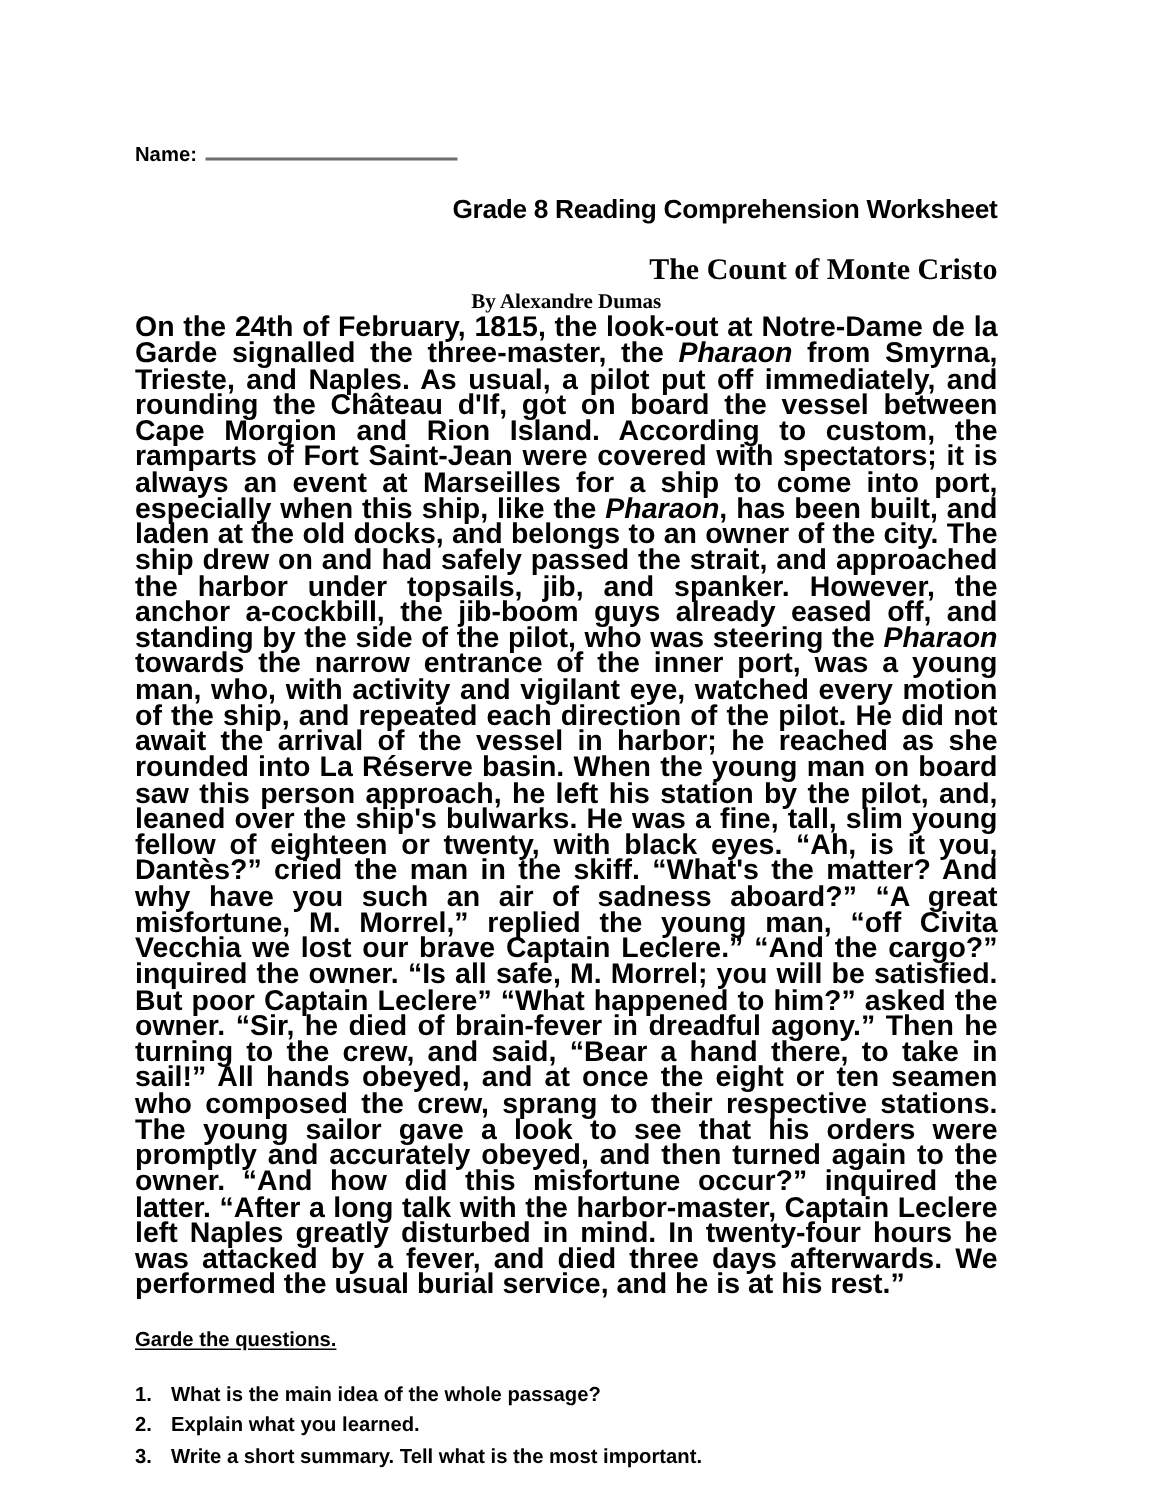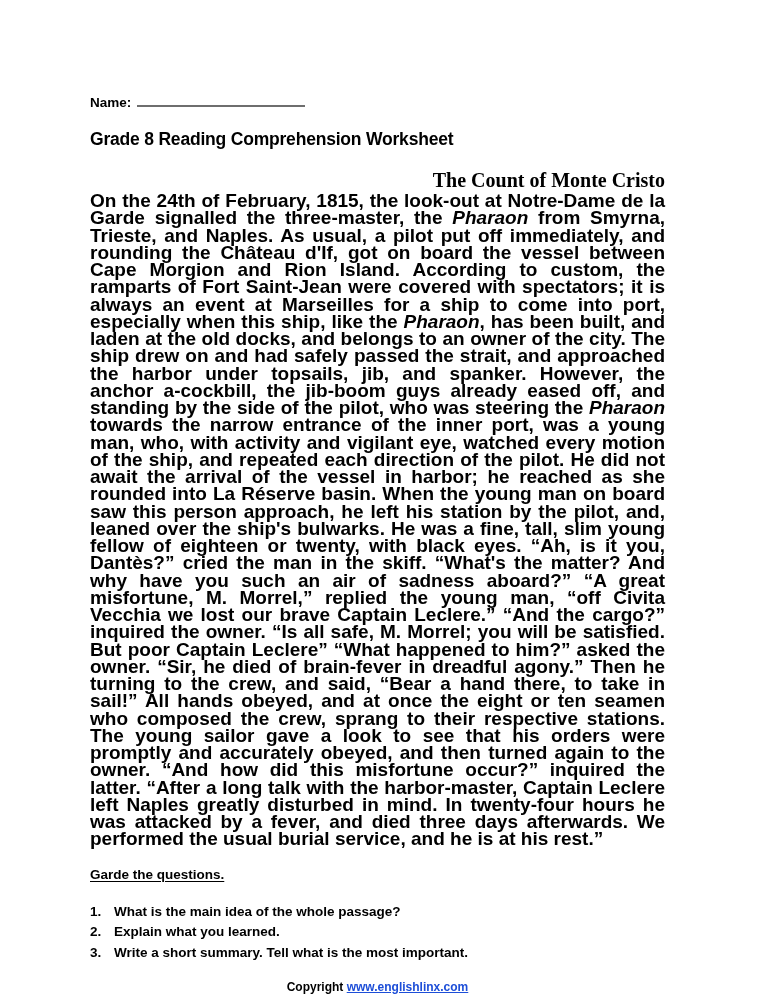--- a/index.html
+++ b/index.html
@@ -31,21 +31,21 @@
     height: 13px;
     margin-left: 6px;
     vertical-align: baseline;
   }
   .name-blank { width: 168px; }
   .date-blank { width: 170px; }
 
   
   .worksheet-heading {
     margin: 21px 0 0 0;
-    text-align: left;
+    text-align: right;
     font-size: 17.5px;
     font-weight: bold;
     letter-spacing: -0.2px;
   }
   .passage-title {
     margin: 19px 0 0 0;
     text-align: right;
     font-family: "Liberation Serif", serif;
     font-size: 20px;
     font-weight: bold;
@@ -116,20 +116,21 @@
 
     <div class="name-date-row">
       <div class="name-field">
         <span>Name:</span><span class="blank-line name-blank"></span>
       </div>
     </div>
 
     <div class="worksheet-heading">Grade 8 Reading Comprehension Worksheet</div>
 
     <div class="passage-title">The Count of Monte Cristo</div>
+    <div class="byline">By Alexandre Dumas</div>
 
 
     <p class="passage"><span>On the 24th of February, 1815, the look-out at Notre-Dame de la Garde signalled the three-master, the </span><span class="italic">Pharaon</span><span> from Smyrna, Trieste, and Naples. As usual, a pilot put off immediately, and rounding the Château d'If, got on board the vessel between Cape Morgion and Rion Island. According to custom, the ramparts of Fort Saint-Jean were covered with spectators; it is always an event at Marseilles for a ship to come into port, especially when this ship, like the </span><span class="italic">Pharaon</span><span>, has been built, and laden at the old docks, and belongs to an owner of the city. The ship drew on and had safely passed the strait, and approached the harbor under topsails, jib, and spanker. However, the anchor a-cockbill, the jib-boom guys already eased off, and standing by the side of the pilot, who was steering the </span><span class="italic">Pharaon</span><span> towards the narrow entrance of the inner port, was a young man, who, with activity and vigilant eye, watched every motion of the ship, and repeated each direction of the pilot. He did not await the arrival of the vessel in harbor; he reached as she rounded into La Réserve basin. When the young man on board saw this person approach, he left his station by the pilot, and, leaned over the ship's bulwarks. He was a fine, tall, slim young fellow of eighteen or twenty, with black eyes. “Ah, is it you, Dantès?” cried the man in the skiff. “What's the matter? And why have you such an air of sadness aboard?” “A great misfortune, M. Morrel,” replied the young man, “off Civita Vecchia we lost our brave Captain Leclere.” “And the cargo?” inquired the owner. “Is all safe, M. Morrel; you will be satisfied. But poor Captain Leclere” “What happened to him?” asked the owner. “Sir, he died of brain-fever in dreadful agony.” Then he turning to the crew, and said, “Bear a hand there, to take in sail!” All hands obeyed, and at once the eight or ten seamen who composed the crew, sprang to their respective stations. The young sailor gave a look to see that his orders were promptly and accurately obeyed, and then turned again to the owner. “And how did this misfortune occur?” inquired the latter. “After a long talk with the harbor-master, Captain Leclere left Naples greatly disturbed in mind. In twenty-four hours he was attacked by a fever, and died three days afterwards. We performed the usual burial service, and he is at his rest.”</span></p>
 
     <div class="answer-heading">Garde the questions.</div>
 
     <ol class="questions">
       <li class="question-item">
         <span class="question-number">1.</span>
         <span class="question-text">What is the main idea of the whole passage?</span>

